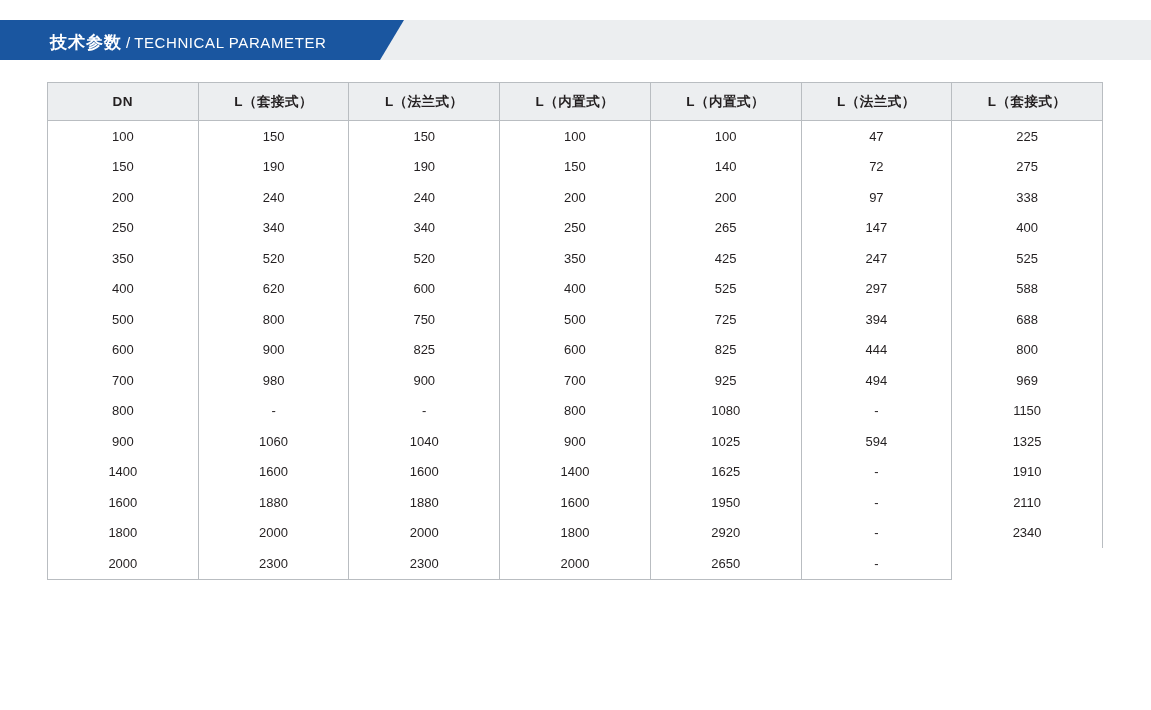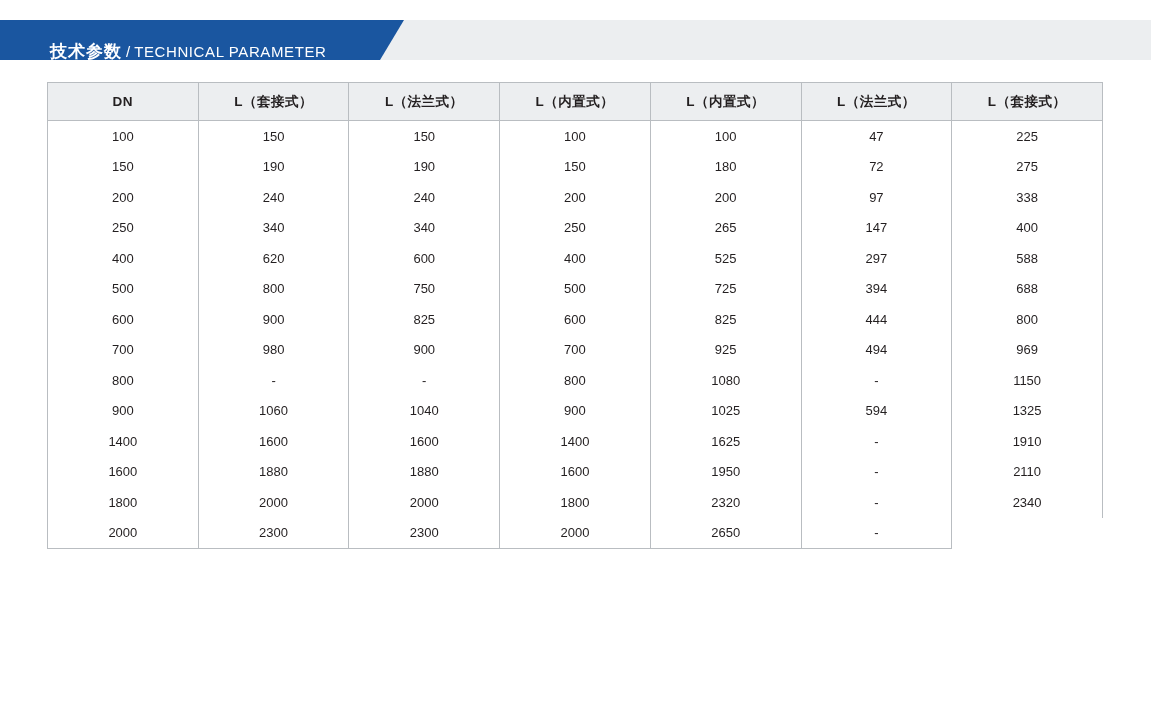--- a/index.html
+++ b/index.html
@@ -39,21 +39,21 @@
     right: -24px;
     top: 0;
     width: 0;
     height: 0;
     border-top: 40px solid #1a56a0;
     border-right: 24px solid transparent;
   }
   .banner-text {
     position: absolute;
     left: 50px;
-    top: 12px;
+    top: 3px;
     height: 28px;
     line-height: 40px;
     white-space: nowrap;
     z-index: 3;
   }
   .banner-cn {
     font-size: 17px;
     font-weight: bold;
     color: #ffffff;
     letter-spacing: 1px;
@@ -144,21 +144,21 @@
           <td>100</td>
           <td>100</td>
           <td>47</td>
           <td>225</td>
         </tr>
         <tr>
           <td>150</td>
           <td>190</td>
           <td>190</td>
           <td>150</td>
-          <td>180</td>
+          <td>140</td>
           <td>72</td>
           <td>275</td>
         </tr>
         <tr>
           <td>200</td>
           <td>240</td>
           <td>240</td>
           <td>200</td>
           <td>200</td>
           <td>97</td>
@@ -167,20 +167,29 @@
         <tr>
           <td>250</td>
           <td>340</td>
           <td>340</td>
           <td>250</td>
           <td>265</td>
           <td>147</td>
           <td>400</td>
         </tr>
         <tr>
+          <td>350</td>
+          <td>520</td>
+          <td>520</td>
+          <td>350</td>
+          <td>425</td>
+          <td>247</td>
+          <td>525</td>
+        </tr>
+        <tr>
           <td>400</td>
           <td>620</td>
           <td>600</td>
           <td>400</td>
           <td>525</td>
           <td>297</td>
           <td>588</td>
         </tr>
         <tr>
           <td>500</td>
@@ -243,21 +252,21 @@
           <td>1600</td>
           <td>1950</td>
           <td>-</td>
           <td>2110</td>
         </tr>
         <tr>
           <td>1800</td>
           <td>2000</td>
           <td>2000</td>
           <td>1800</td>
-          <td>2320</td>
+          <td>2920</td>
           <td>-</td>
           <td>2340</td>
         </tr>
         <tr>
           <td>2000</td>
           <td>2300</td>
           <td>2300</td>
           <td>2000</td>
           <td>2650</td>
           <td>-</td>

